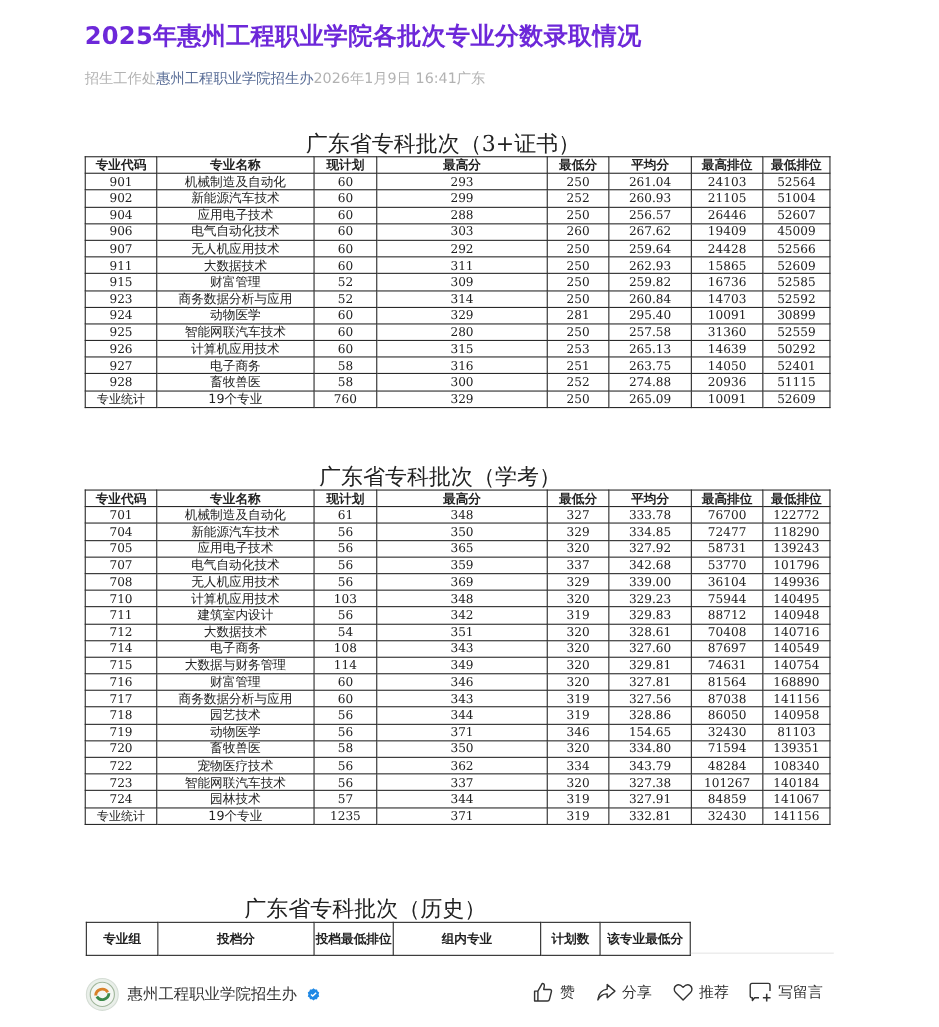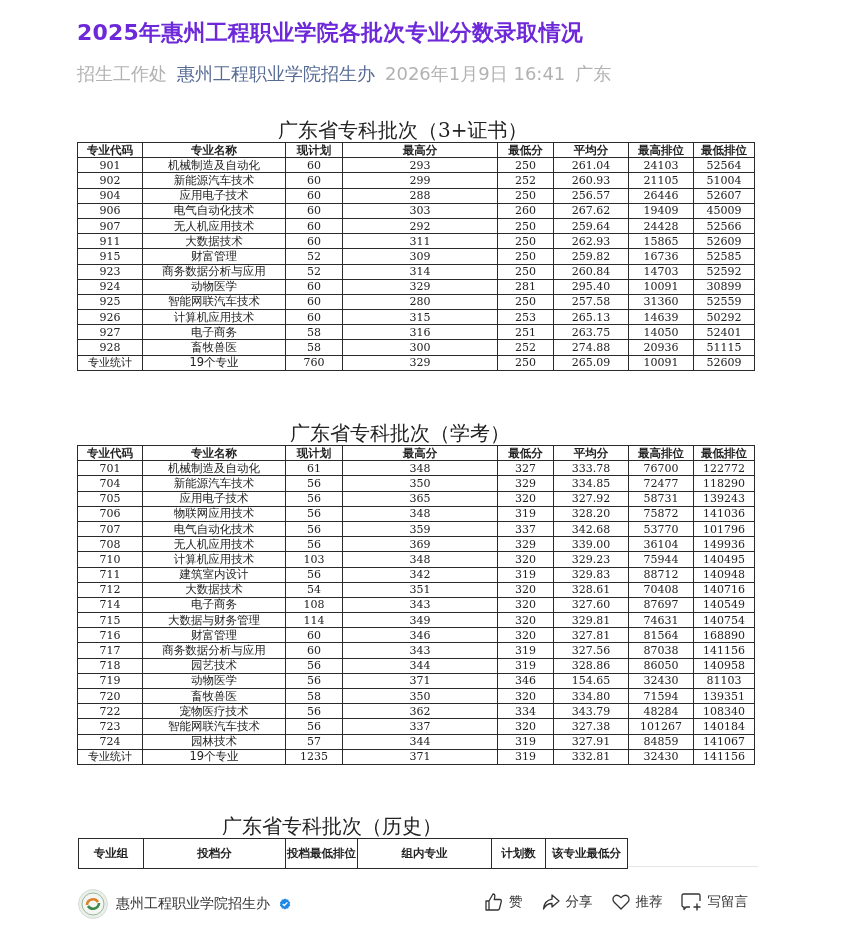--- a/index.html
+++ b/index.html
@@ -3,22 +3,22 @@
 <meta charset="utf-8">
 <style>
   * { box-sizing: border-box; margin: 0; padding: 0; }
   html, body { width: 854px; height: 934px; background: #ffffff; overflow: hidden; }
   body { font-family: "DejaVu Sans", "Liberation Sans", sans-serif; color: #111; position: relative; }
   .title {
     position: absolute; left: 77px; top: 18px;
     font-size: 22px; font-weight: bold; color: #6d28d9; letter-spacing: 0.2px;
   }
   .meta {
-    position: absolute; left: 77px; top: 62px; font-size: 18px; color: #b2b2b2;
-    display: flex; gap: 10px; white-space: nowrap;
+    position: absolute; left: 77px; top: 62px; font-size: 13px; color: #b2b2b2;
+    display: flex; gap: 0; white-space: nowrap;
   }
   .meta .author-link { color: #576b95; }
   .sheet-title {
     position: absolute; font-family: "DejaVu Serif", "Liberation Serif", serif;
     font-size: 20px; color: #222; white-space: nowrap;
   }
   table.grid {
     position: absolute; border-collapse: collapse; table-layout: fixed;
     font-family: "DejaVu Serif", "Liberation Serif", serif; font-size: 11px; color: #222;
   }
@@ -273,30 +273,20 @@
       </tr>
       <tr>
         <td>705</td>
         <td class="name">应用电子技术</td>
         <td>56</td>
         <td>365</td>
         <td>320</td>
         <td>327.92</td>
         <td>58731</td>
         <td>139243</td>
-      </tr>
-      <tr>
-        <td>706</td>
-        <td class="name">物联网应用技术</td>
-        <td>56</td>
-        <td>348</td>
-        <td>319</td>
-        <td>328.20</td>
-        <td>75872</td>
-        <td>141036</td>
       </tr>
       <tr>
         <td>707</td>
         <td class="name">电气自动化技术</td>
         <td>56</td>
         <td>359</td>
         <td>337</td>
         <td>342.68</td>
         <td>53770</td>
         <td>101796</td>

